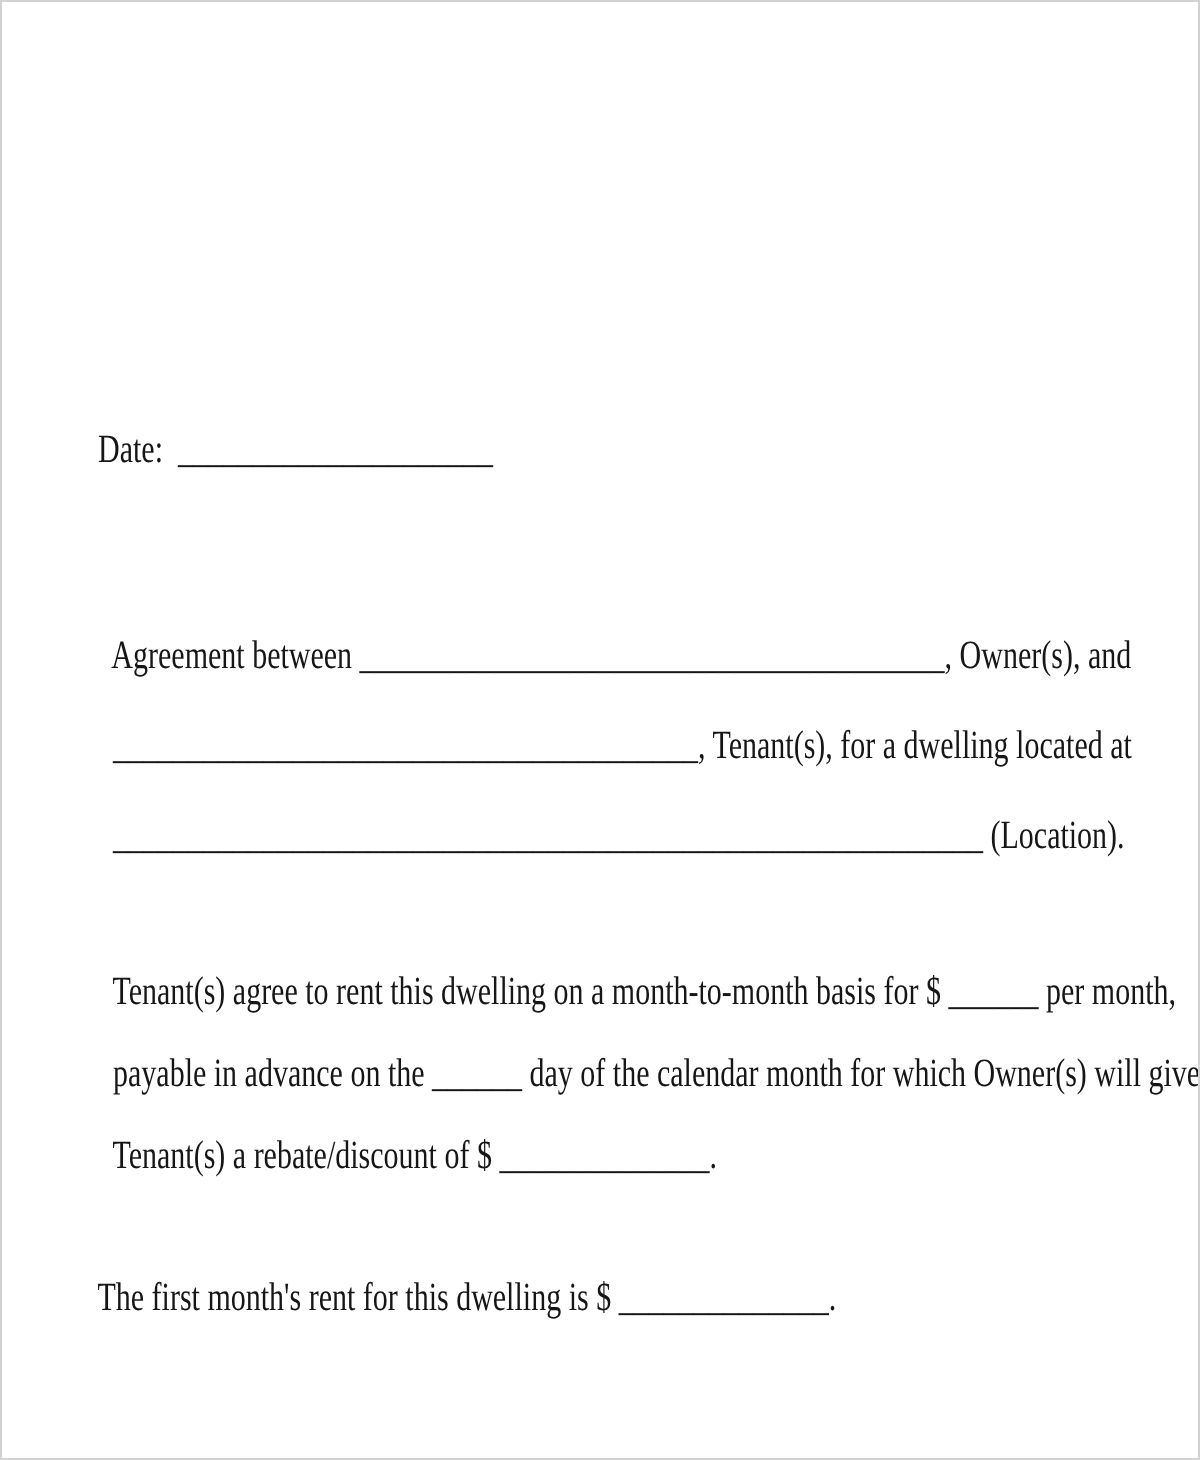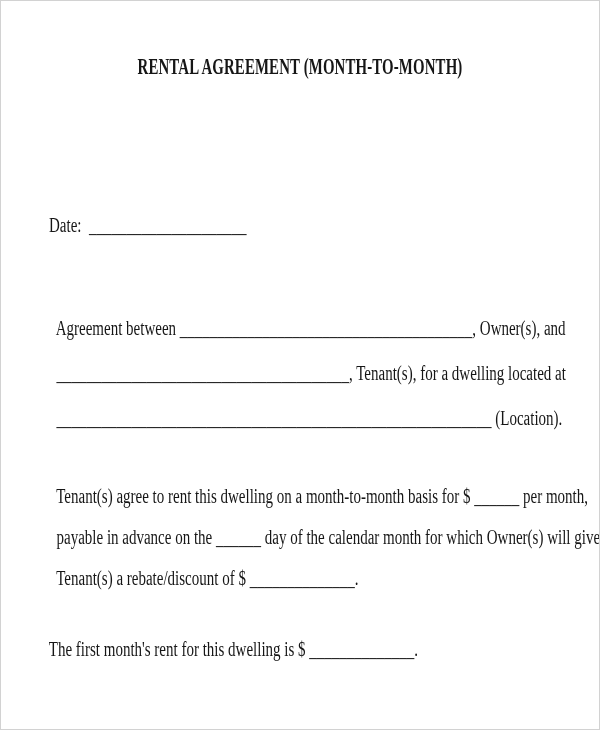--- a/index.html
+++ b/index.html
@@ -65,23 +65,20 @@
     top: 612px;
     left: 33px;
     line-height: 24px;
   }
 </style>
 </head>
 <body>
 
 <div class="page">
 
-  <div class="title-row">
-    <span class="title-text">RENTAL AGREEMENT (MONTH-TO-MONTH)</span>
-  </div>
 
   <div class="line date-row">
     <span>Date:</span><span class="date-blank">_____________________</span>
   </div>
 
   <div class="para1">
     <div class="line">
       <span>Agreement between </span><span>_______________________________________</span><span>, Owner(s), and</span>
     </div>
     <div class="line">

